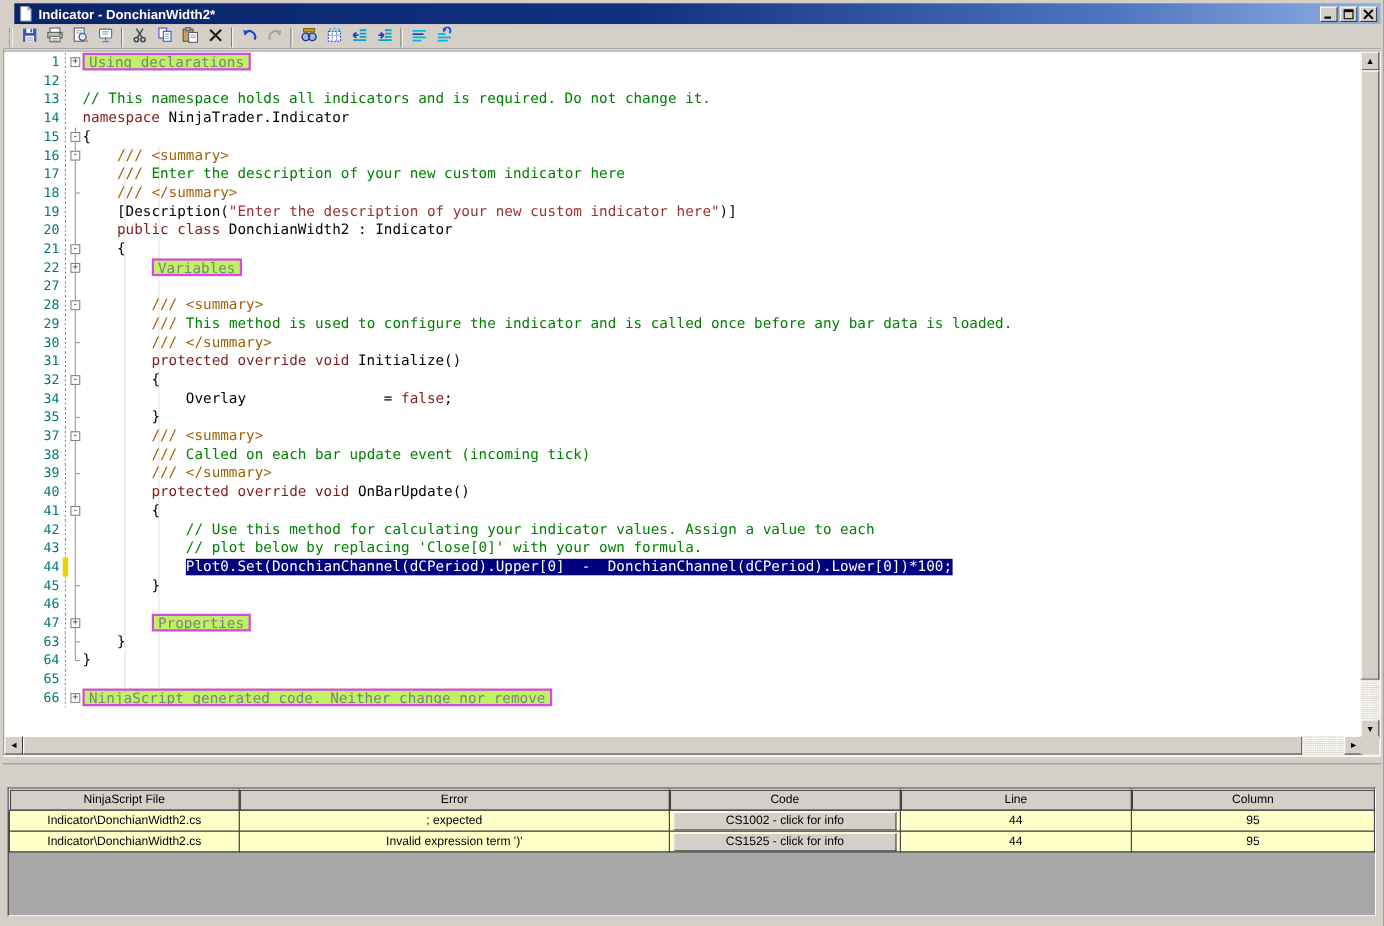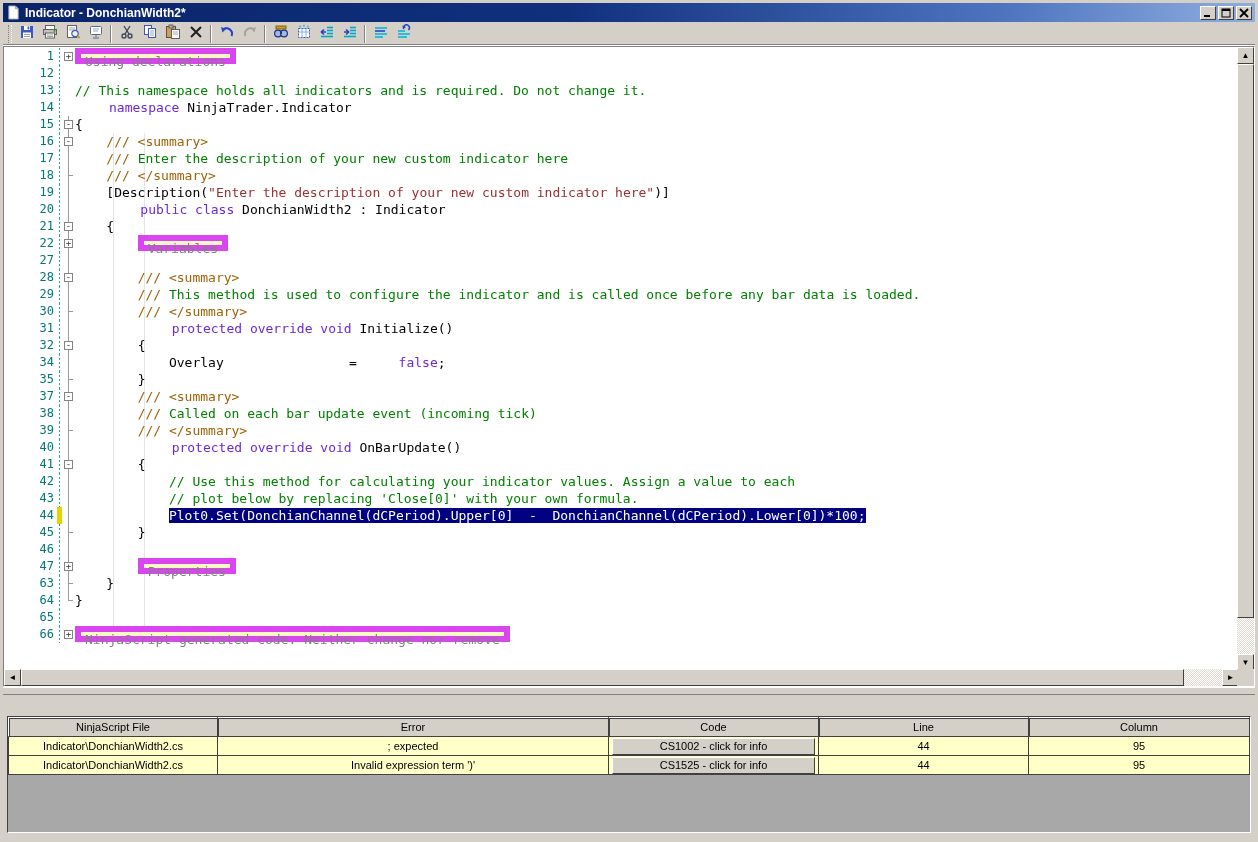--- a/index.html
+++ b/index.html
@@ -1,20 +1,20 @@
 <!DOCTYPE html>
 <html><head>
 <meta charset="utf-8">
 <style>
   html,body{margin:0;padding:0;background:#808080;}
   *{box-sizing:border-box;}
   .window{position:relative;width:1258px;height:842px;background:#D4D0C8;
     font-family:"Liberation Sans",sans-serif;outline:1px solid #404040;overflow:hidden;}
   
-  .titlebar{position:absolute;top:3px;left:3px;right:3px;height:19px;
+  .titlebar{position:absolute;top:3px;left:13px;right:3px;height:19px;
     background:linear-gradient(to right,#0A246A 0%,#10307E 45%,#4E74C0 80%,#8FAEDF 100%);
     display:flex;align-items:center;padding:0 3px;}
   .title-icon{width:15px;height:15px;margin-right:4px;flex:0 0 auto;}
   .title-text{color:#FFFFFF;font-weight:bold;font-size:12px;white-space:nowrap;flex:1;}
   .winbtn{width:16px;height:14px;background:#D4D0C8;margin-left:2px;
     border:1px solid;border-color:#FFFFFF #404040 #404040 #FFFFFF;
     display:flex;align-items:center;justify-content:center;padding:0;}
   
   .toolbar{position:absolute;top:22px;left:3px;right:3px;height:24px;background:#D4D0C8;
     border-bottom:1px solid #FFFFFF;box-shadow:0 -1px 0 #808080 inset;
@@ -36,23 +36,23 @@
     background-size:1px 4px;background-repeat:repeat-y;background-position:2px 0;}
   .chg.mark{background:#E6D400;}
   .fold{width:13px;flex:0 0 auto;position:relative;}
   .fold.line::before,.fold.tick::before,.fold.minus::before,.fold.plusv::before{content:"";
     position:absolute;left:6px;top:0;bottom:0;width:1px;background:#9A9A9A;}
   .fold.endstop::before{content:"";position:absolute;left:6px;top:0;height:9px;width:1px;background:#9A9A9A;}
   .fold.tick::after,.fold.endstop::after{content:"";position:absolute;left:7px;top:8px;width:4px;height:1px;background:#9A9A9A;}
   .bx{position:absolute;left:2px;top:4px;width:9px;height:9px;border:1px solid #848484;background:#FFFFFF;
     font:9px/7px "DejaVu Sans Mono",monospace;text-align:center;color:#3A3A3A;}
   .ct{flex:1;white-space:pre;color:#000000;}
-  .kw{color:#6d28d9;margin-left:34px;} .cmt{color:#008000;} .doc{color:#a16207;} .str{color:#9B3030;}
+  .kw{color:#7f1d1d;} .cmt{color:#008000;} .doc{color:#a16207;} .str{color:#9B3030;}
   .sel{background:#000080;color:#FFFFFF;}
-  .cbox{display:inline-block;border:6px solid #d946ef;color:#808080;background:#fef9c3;
+  .cbox{display:inline-block;border:2px solid #d946ef;color:#808080;background:#bef264;
     padding:0 4px;height:16px;line-height:15px;}
   
   .sb-btn{position:absolute;background:#D4D0C8;border:1px solid;border-color:#FFFFFF #404040 #404040 #FFFFFF;
     display:flex;align-items:center;justify-content:center;font-size:8px;color:#000;padding:0;}
   .sb-track{position:absolute;background:#E9E6DF;
     background-image:repeating-conic-gradient(#FFFFFF 0% 25%,#DEDAD1 0% 50%);background-size:2px 2px;}
   .sb-thumb{position:absolute;background:#D4D0C8;border:1px solid;border-color:#FFFFFF #404040 #404040 #FFFFFF;}
   .vsb{position:absolute;top:0;right:0;width:17px;height:624px;}
   .hsb{position:absolute;left:0;bottom:0;height:17px;right:17px;}
   .corner{position:absolute;right:0;bottom:0;width:17px;height:17px;background:#D4D0C8;}

